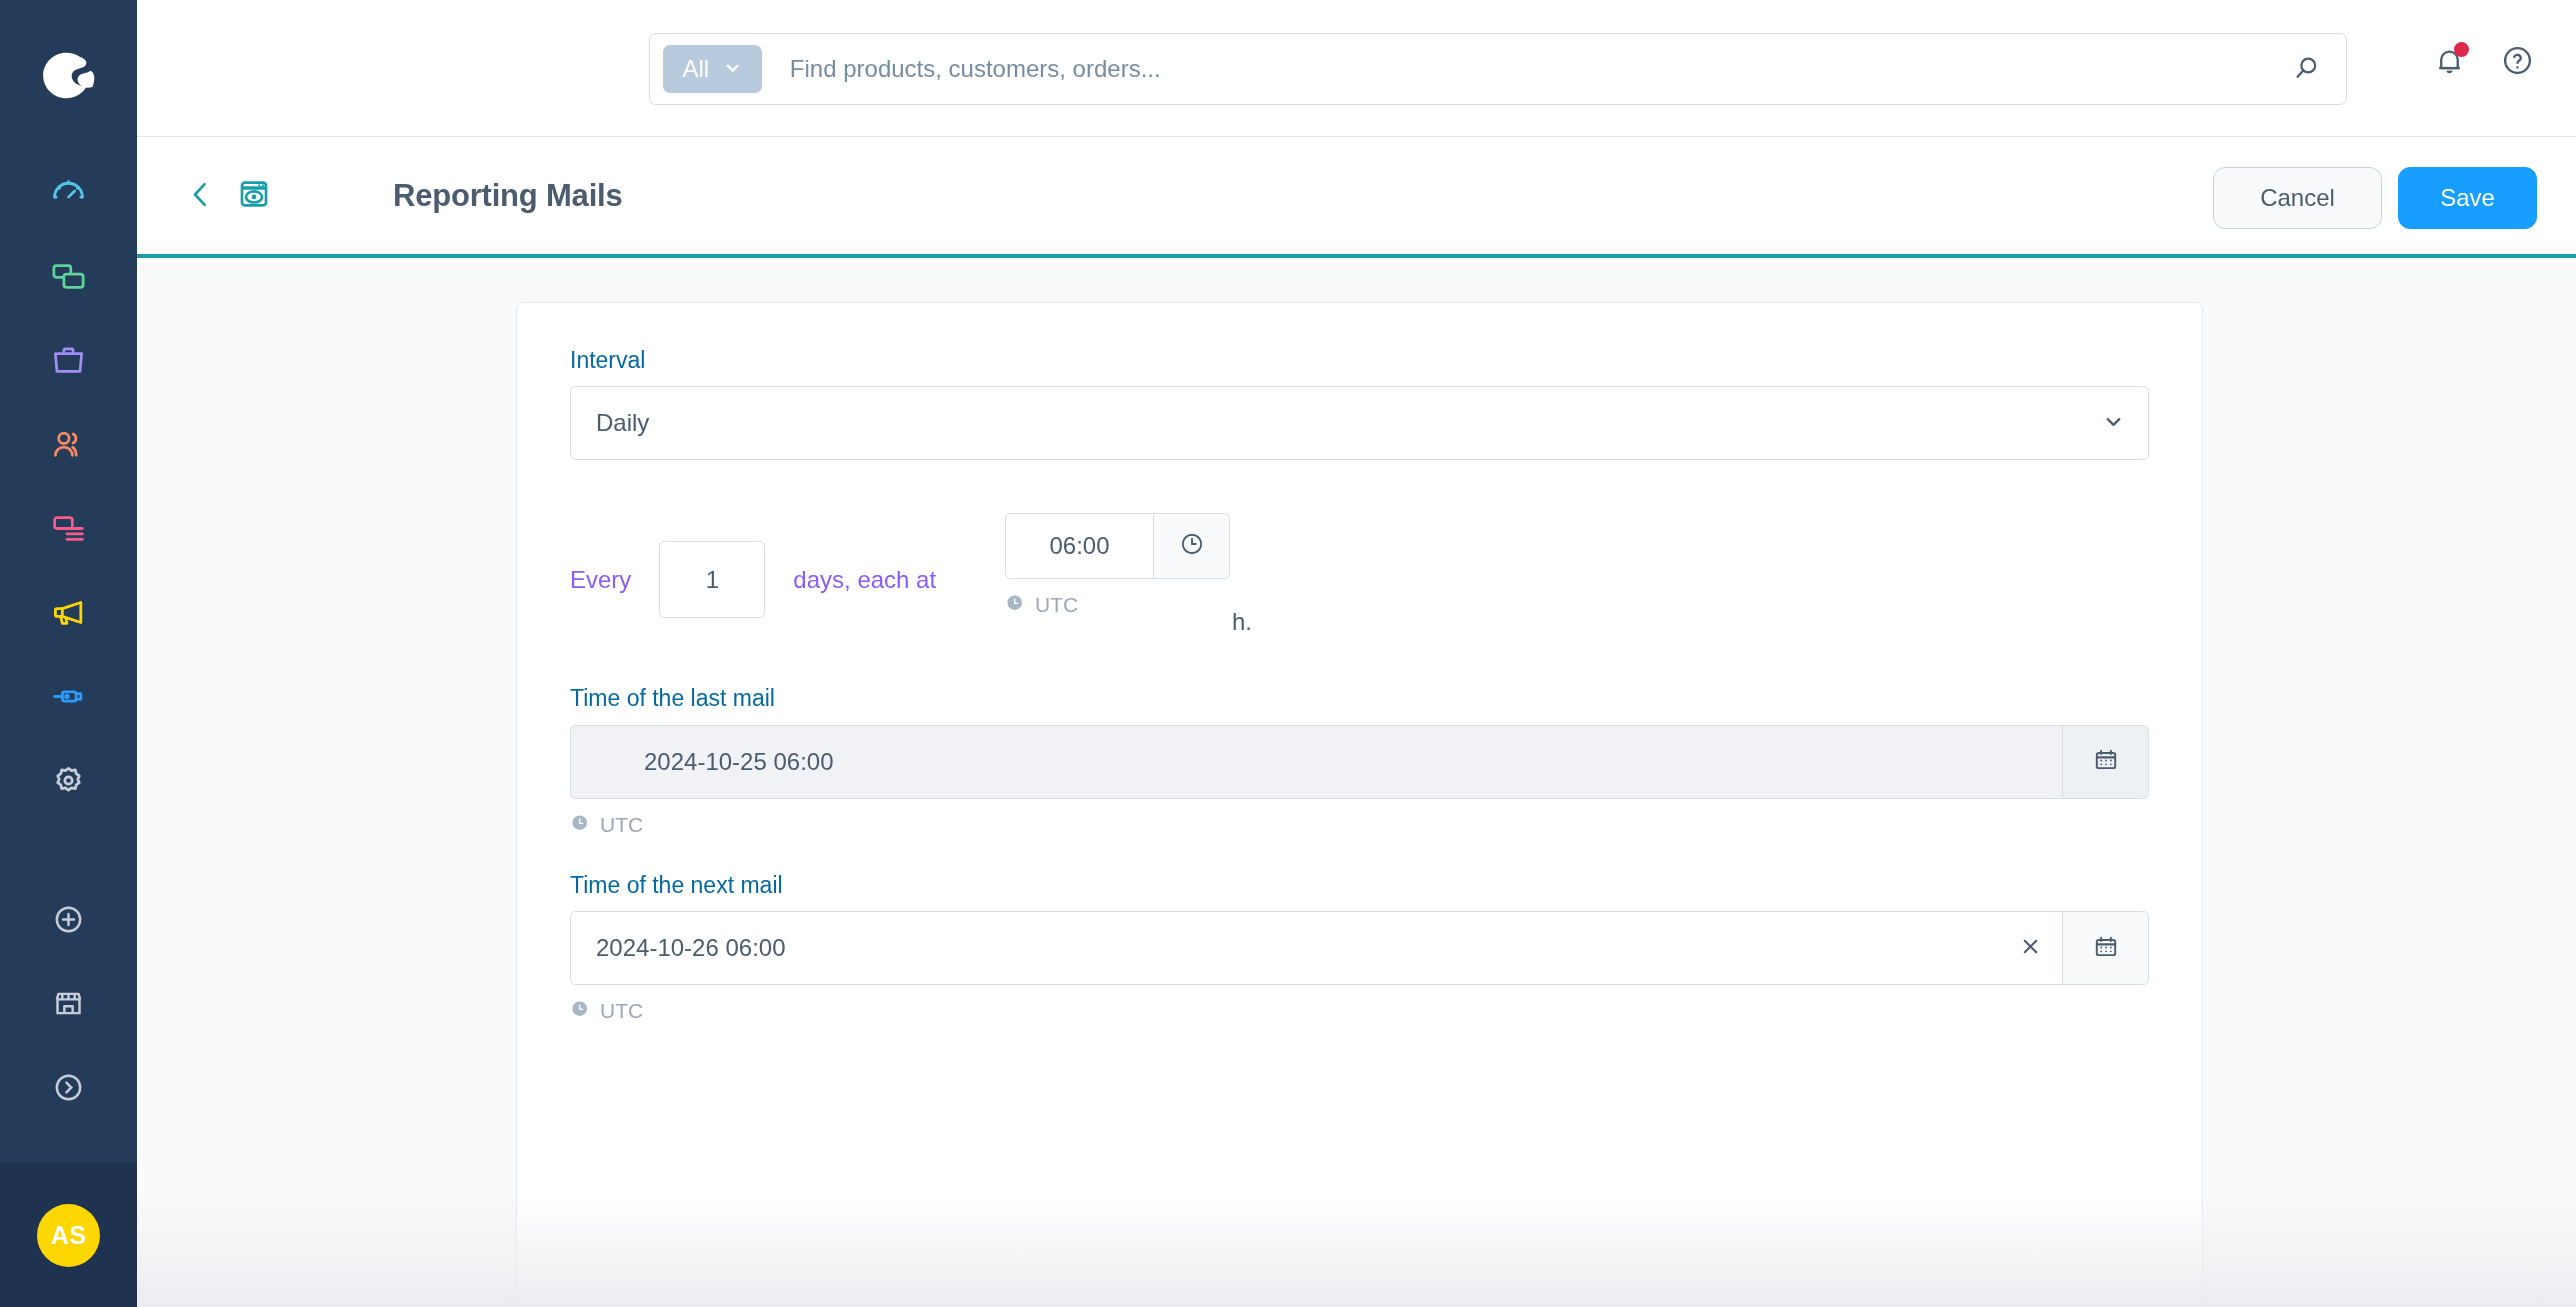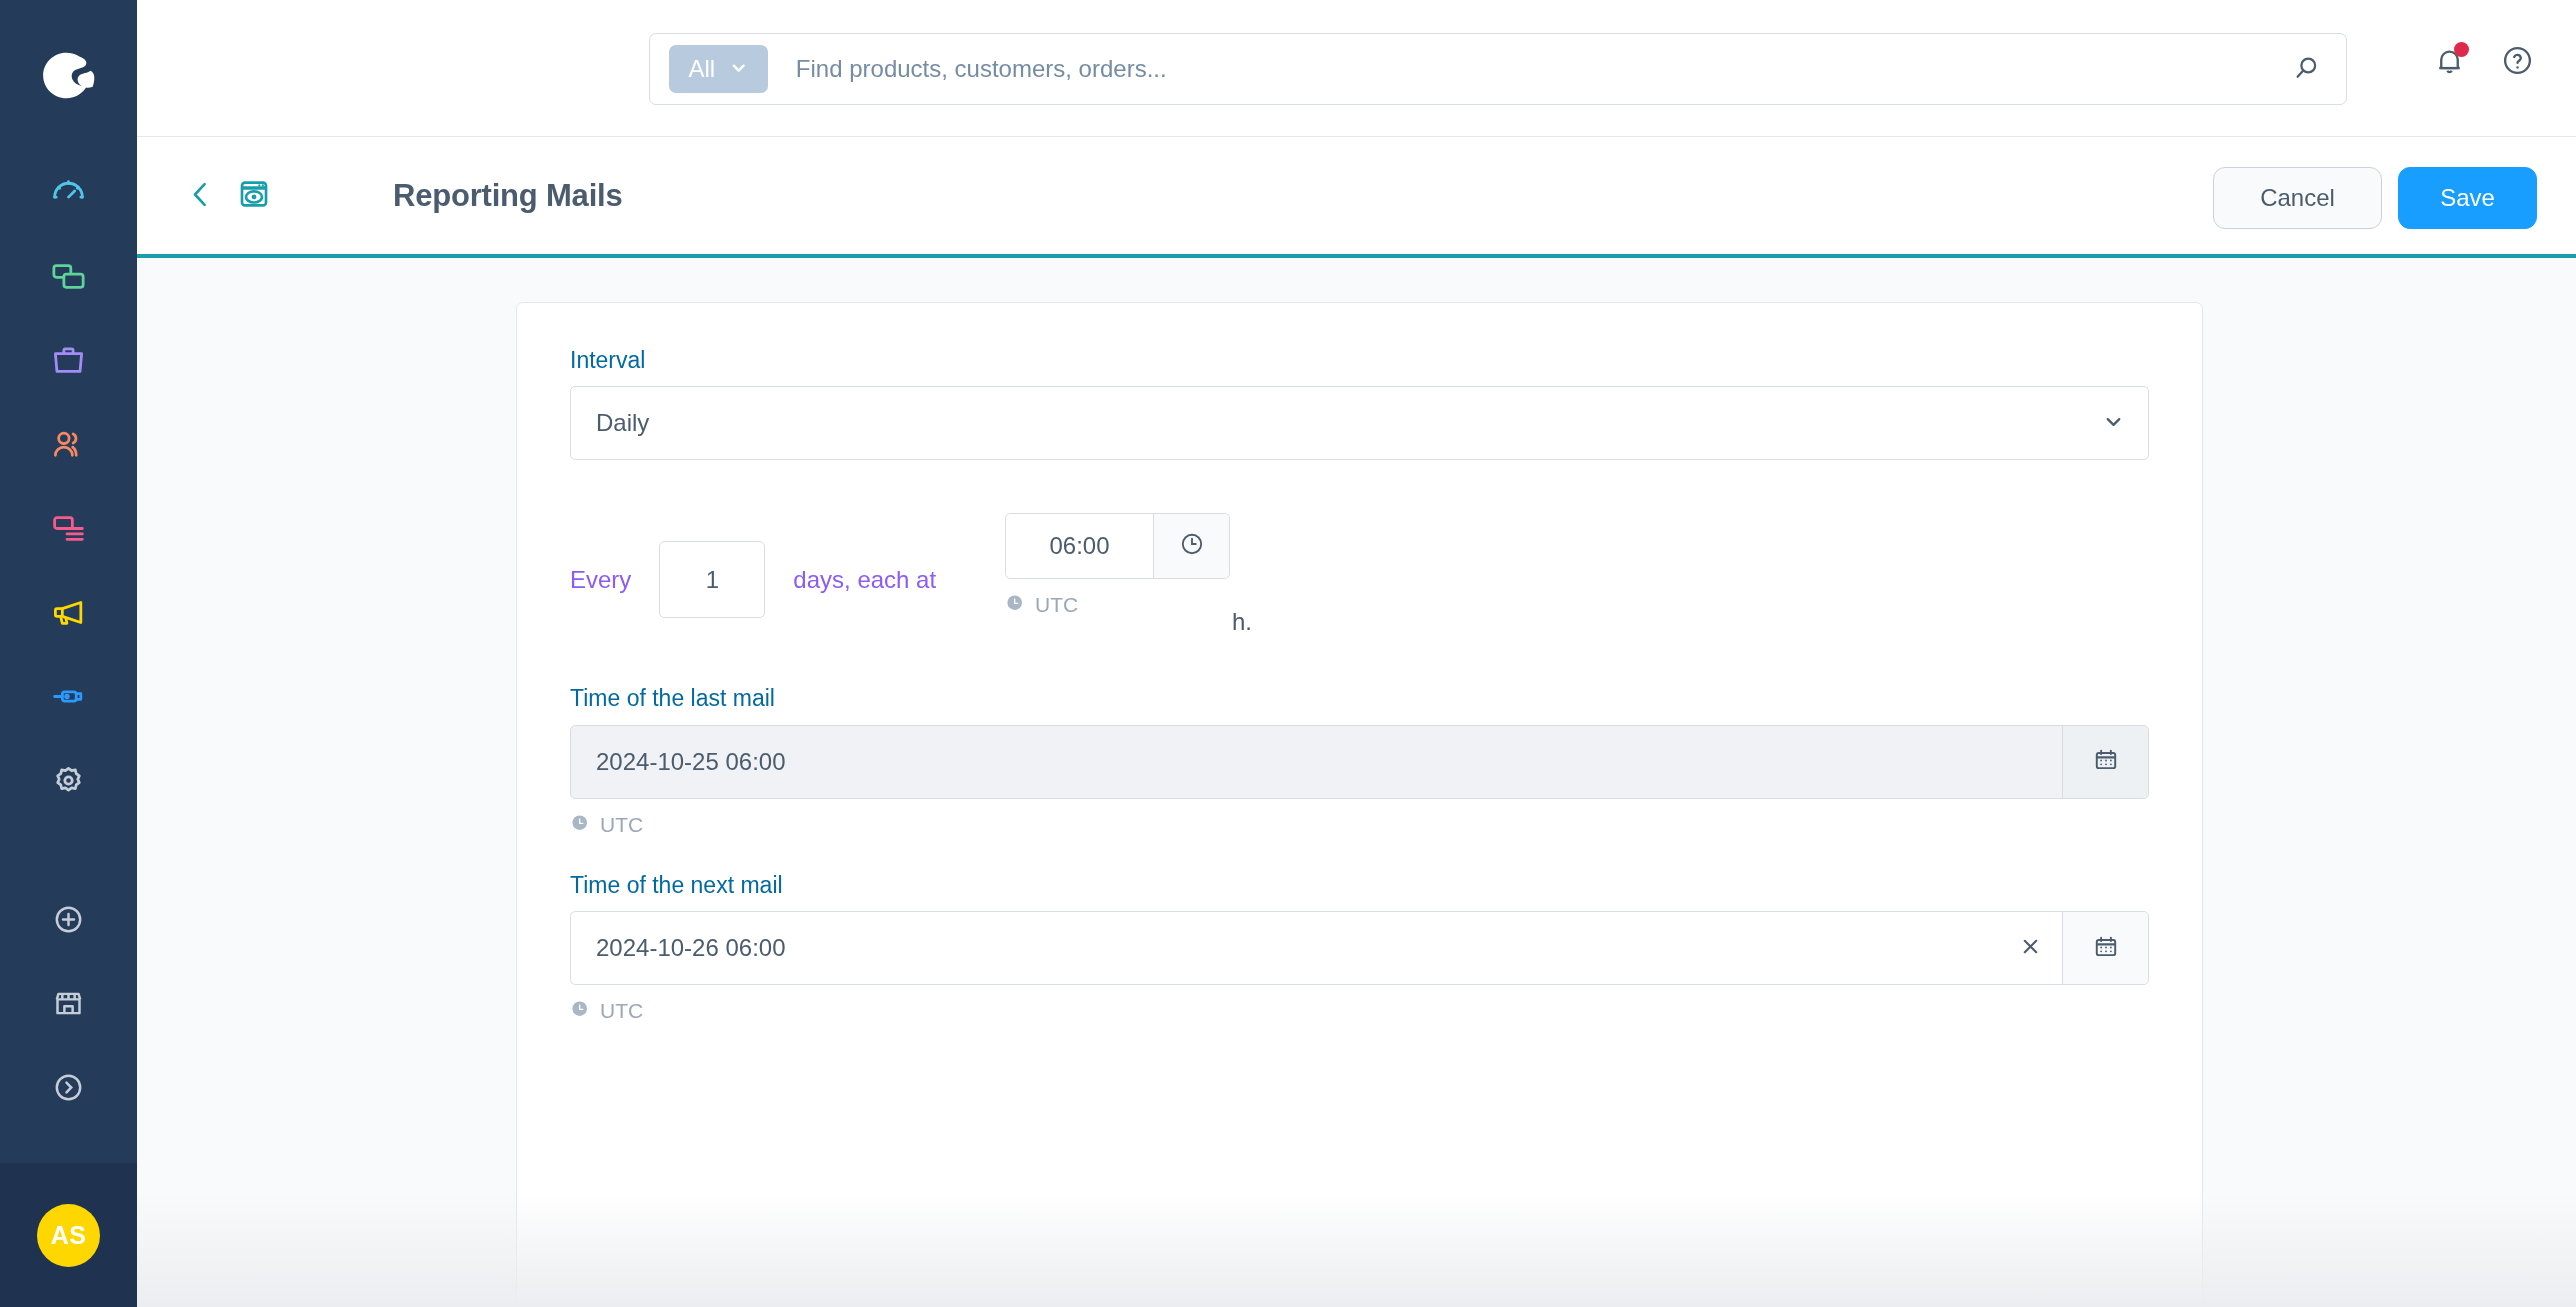--- a/index.html
+++ b/index.html
@@ -57,21 +57,21 @@
     position: relative;
   }
   .search-box {
     position: absolute; left: 512px; top: 33px;
     width: 1698px; height: 72px;
     border: 0.9px solid #d8dde3; border-radius: 7px;
     background: #fff;
     display:flex; align-items:center;
   }
   .scope-pill {
-    margin-left: 19px;
+    margin-left: 13px;
     background: #b8cadd;
     border-radius: 7px;
     height: 48px; padding: 0 19.4px;
     display:flex; align-items:center; gap:14px;
     cursor:pointer;
   }
   .scope-pill .label { color:#ffffff; font-size:24px; }
   .search-input {
     flex: 1; border: none; outline: none;
     font-size: 24px; color:#546274;
@@ -205,21 +205,21 @@
     font-size: 24px; color:#4a5c6e;
   }
 
   
   .date-field { margin-top: 35px; }
   .date-input-group {
     display:flex; height: 74px;
     border:0.9px solid #d8dde3; border-radius:5.3px;
     overflow:hidden;
   }
-  .date-input-group.disabled { background:#f0f2f5; }
+  .date-input-group.disabled { background:#f0f2f5;padding-left:48px; }
   .date-input-group.enabled { background:#ffffff; }
   .date-value {
     flex:1; display:flex; align-items:center;
     padding-left: 25px;
     font-size: 24px; color:#4a5c6e;
   }
   .date-clear {
     width: 63px; display:flex; align-items:center; justify-content:center;
     cursor:pointer;
   }

